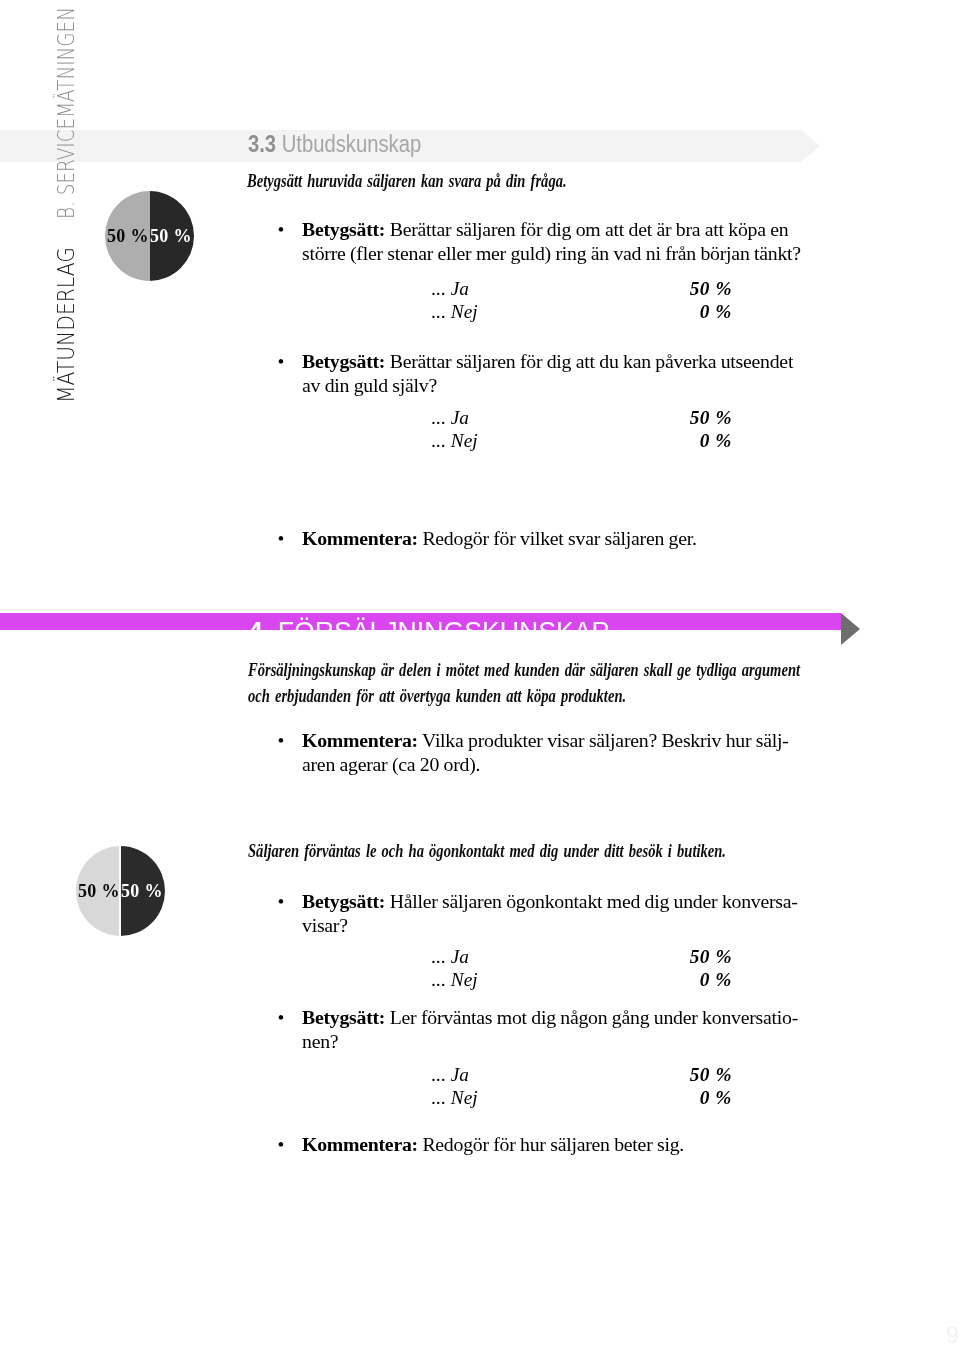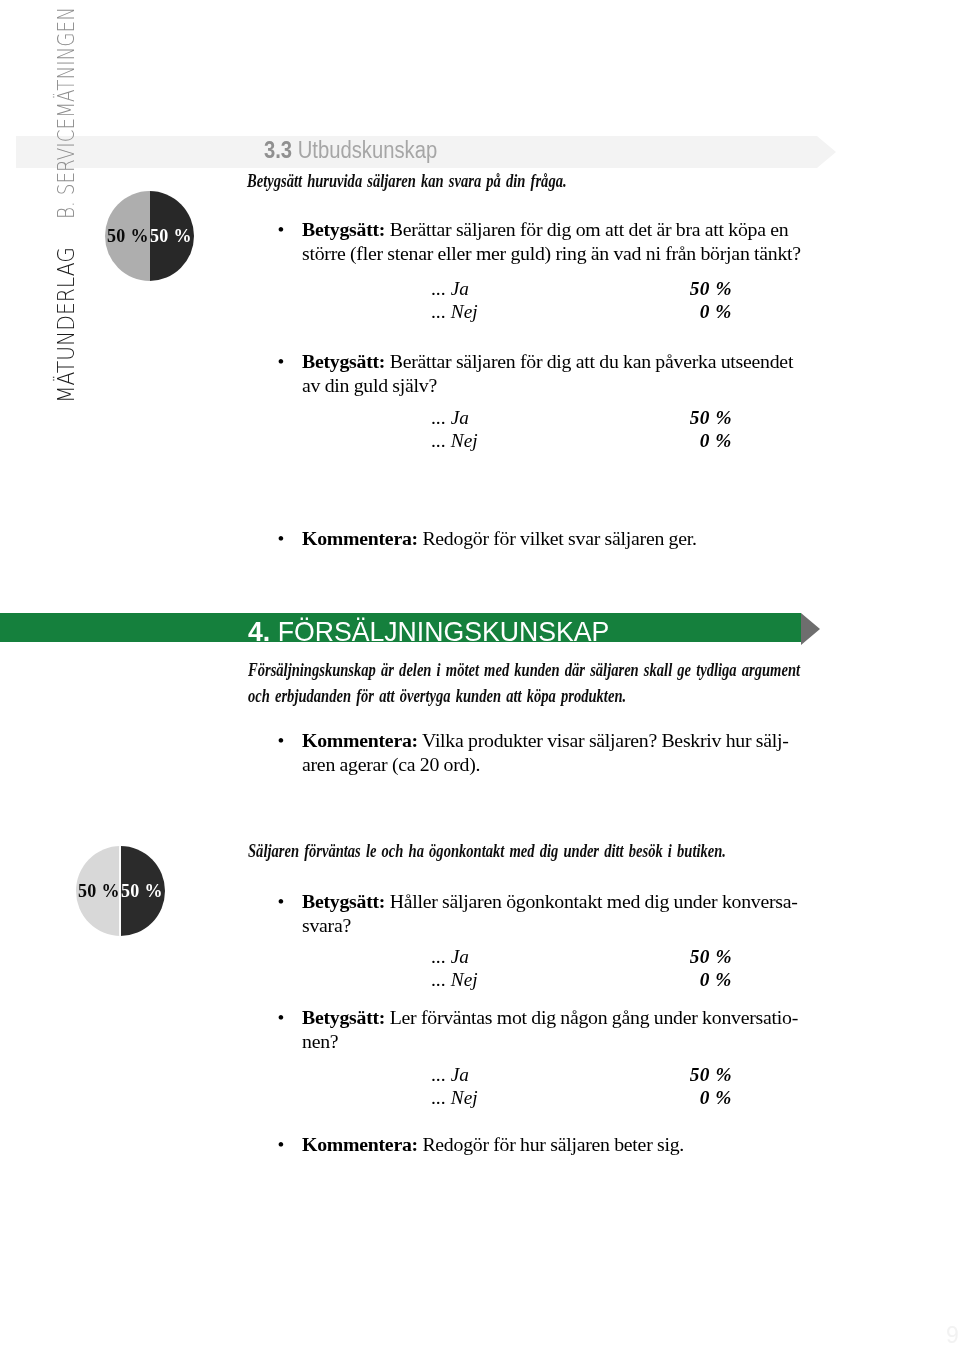--- a/index.html
+++ b/index.html
@@ -46,22 +46,23 @@
     font-size:23.3px;
     color:#a6a6a6;
     white-space:nowrap;
     top:0.5px;
     transform-origin:0 0;
   }
   .sub-bar .num{font-weight:700;color:#909090;}
 
   .main-bar{
     position:absolute;
-    height:29px;
-    background:#15803d;
+    height:17px;
+    background:#d946ef;
+    padding-left:40px;
   }
   .main-bar .tip{
     position:absolute;right:-19px;top:0;
     width:0;height:0;
     border-top:16.5px solid transparent;
     border-bottom:16.5px solid transparent;
     border-left:19px solid #6e6e6e;
   }
   .main-bar .txt{
     position:absolute;
@@ -146,21 +147,21 @@
 </head>
 <body>
 
 <div class="page">
 
   <div class="sidebar-wrap">
     <span class="part1">MÄTUNDERLAG</span>
       <span class="part2">B. SERVICEMÄTNINGEN</span>
   </div>
 
-  <div class="sub-bar" style="left:0;top:136px;width:801px;margin-left:16px;">
+  <div class="sub-bar" style="left:0;top:130px;width:801px;">
     <div class="tip"></div>
     <div class="txt" style="left:247.5px;transform:scaleX(0.868);"><span class="num">3.3</span> <span class="ttl">Utbudskunskap</span></div>
   </div>
 
   <div class="pie" style="left:105px;top:191px;width:89px;height:90px;">
     <div class="half lh" style="background:#aeaeae;"></div>
     <div class="half rh" style="background:#282828;"></div>
     <div class="pct" style="left:2px;color:#0a0a0a;">50 %</div>
     <div class="pct" style="left:45px;color:#fff;">50 %</div>
   </div>
@@ -224,21 +225,21 @@
     <div class="pct" style="left:2px;color:#0a0a0a;">50 %</div>
     <div class="pct" style="left:45px;color:#fff;">50 %</div>
   </div>
 
   <div class="intro" style="left:248px;top:840px;">
     <span class="ln">Säljaren förväntas le och ha ögonkontakt med dig under ditt besök i butiken.</span>
   </div>
 
   <div class="bullet" style="left:302px;top:890px;">
     <span class="ln"><span class="dot">•</span><b>Betygsätt:</b> <span>Håller säljaren ögonkontakt med dig under konversa-</span></span>
-    <span class="ln">svara?</span>
+    <span class="ln">visar?</span>
   </div>
 
   <div class="ansrow" style="left:431.5px;top:946px;width:300.5px;">
     <span class="lbl">... Ja</span>
     <span class="val">50 %</span>
   </div>
   <div class="ansrow" style="left:431.5px;top:969px;width:300.5px;">
     <span class="lbl">... Nej</span>
     <span class="val">0 %</span>
   </div>

